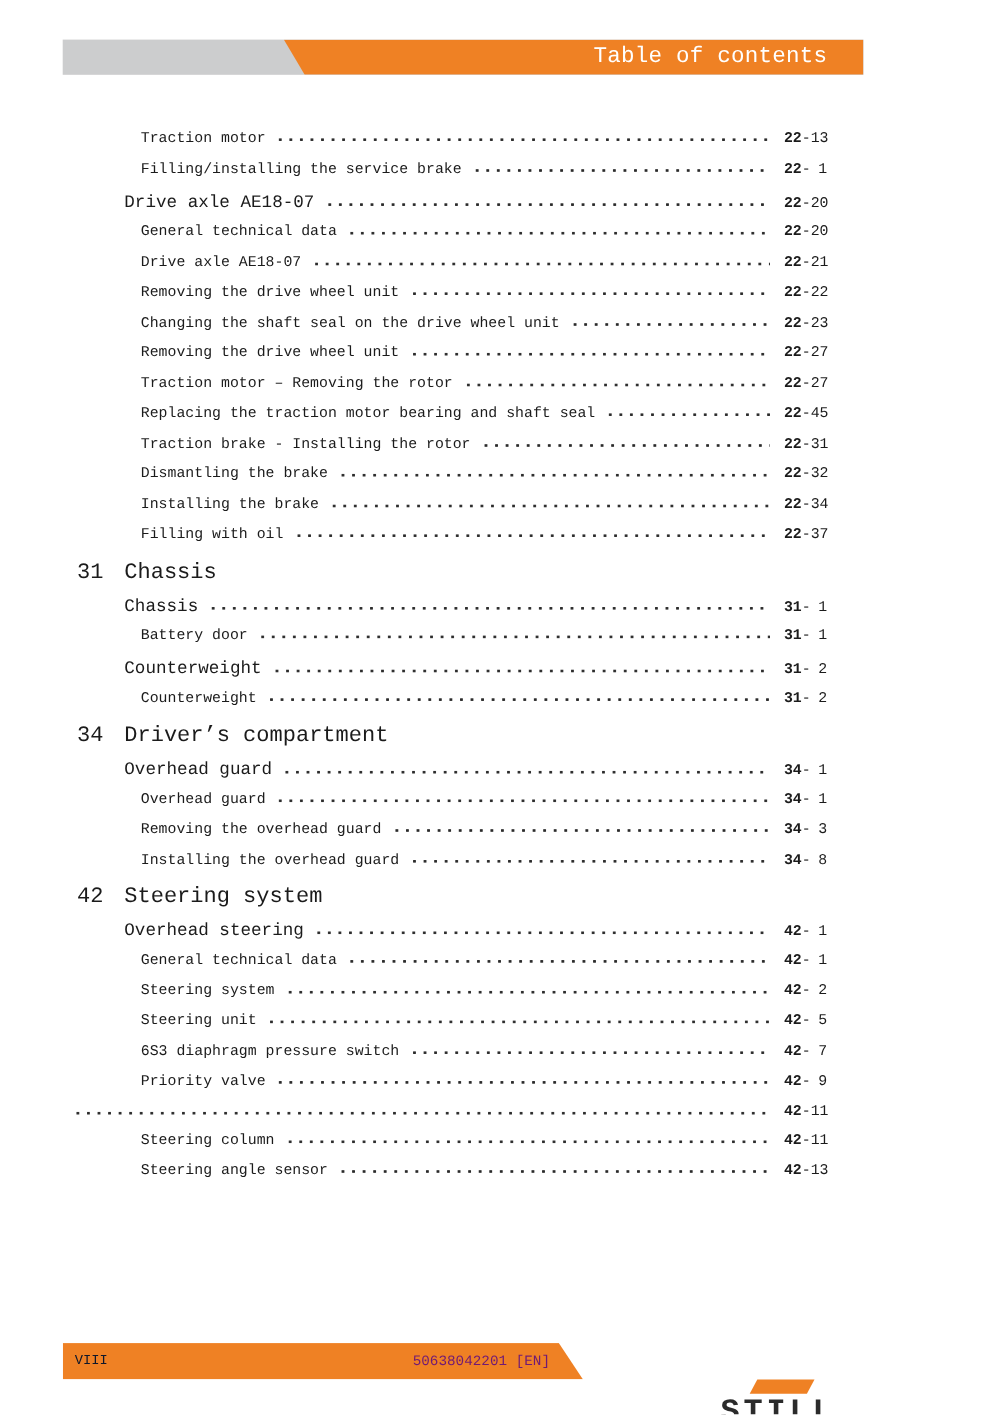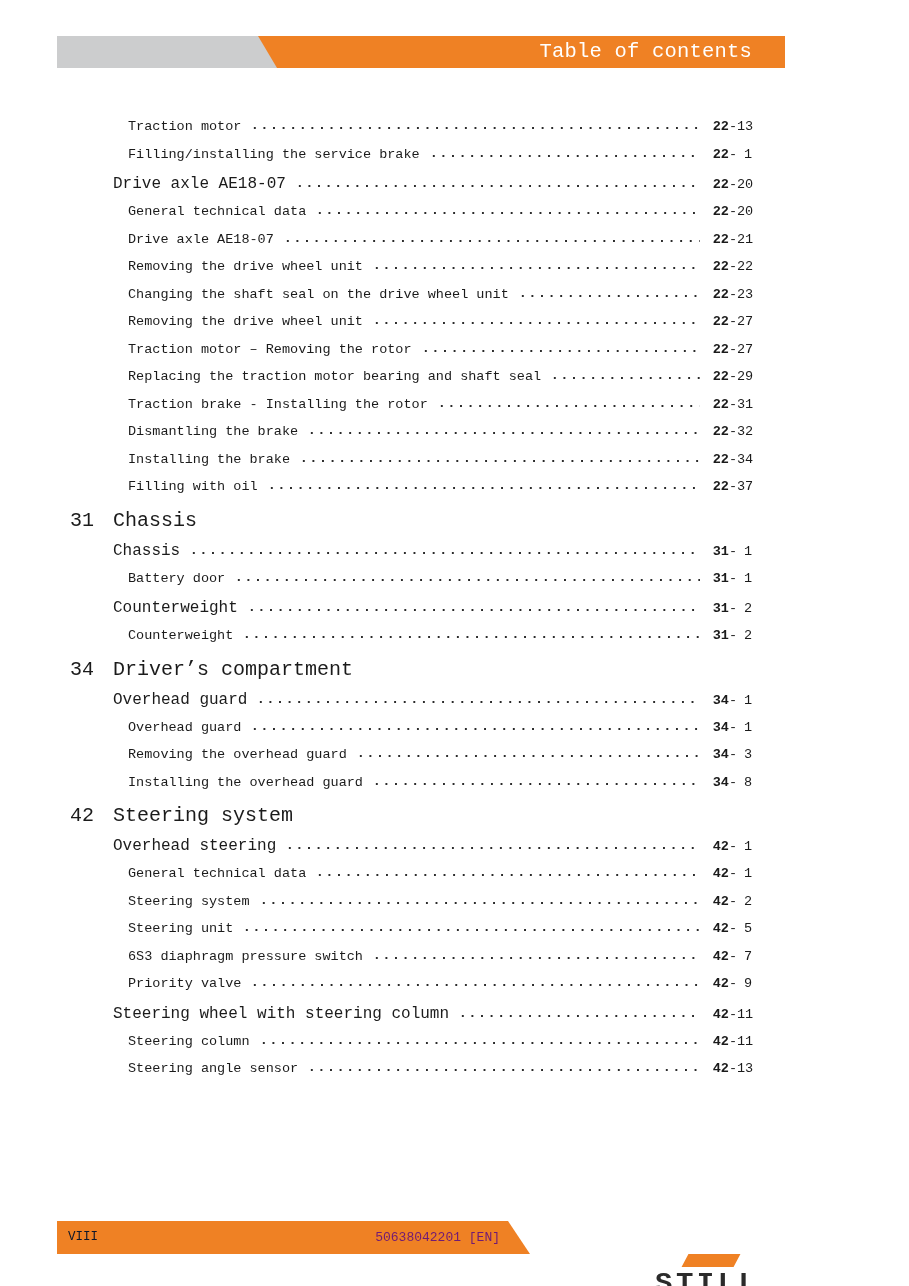--- a/index.html
+++ b/index.html
@@ -189,21 +189,21 @@
         <span class="pn"><span class="ch">22</span><span class="dash">-</span><span class="digits">27</span></span>
       </div>
       <div class="row l2">
         <span class="label">Traction motor – Removing the rotor</span>
         <span class="leader"></span>
         <span class="pn"><span class="ch">22</span><span class="dash">-</span><span class="digits">27</span></span>
       </div>
       <div class="row l2">
         <span class="label">Replacing the traction motor bearing and shaft seal</span>
         <span class="leader"></span>
-        <span class="pn"><span class="ch">22</span><span class="dash">-</span><span class="digits">29</span></span>
+        <span class="pn"><span class="ch">22</span><span class="dash">-</span><span class="digits">45</span></span>
       </div>
       <div class="row l2">
         <span class="label">Traction brake - Installing the rotor</span>
         <span class="leader"></span>
         <span class="pn"><span class="ch">22</span><span class="dash">-</span><span class="digits">31</span></span>
       </div>
       <div class="row l2">
         <span class="label">Dismantling the brake</span>
         <span class="leader"></span>
         <span class="pn"><span class="ch">22</span><span class="dash">-</span><span class="digits">32</span></span>
@@ -294,21 +294,20 @@
         <span class="label">6S3 diaphragm pressure switch</span>
         <span class="leader"></span>
         <span class="pn"><span class="ch">42</span><span class="dash">-</span><span class="digits">7</span></span>
       </div>
       <div class="row l2">
         <span class="label">Priority valve</span>
         <span class="leader"></span>
         <span class="pn"><span class="ch">42</span><span class="dash">-</span><span class="digits">9</span></span>
       </div>
       <div class="row l1">
-        <span class="label">Steering wheel with steering column</span>
         <span class="leader"></span>
         <span class="pn"><span class="ch">42</span><span class="dash">-</span><span class="digits">11</span></span>
       </div>
       <div class="row l2">
         <span class="label">Steering column</span>
         <span class="leader"></span>
         <span class="pn"><span class="ch">42</span><span class="dash">-</span><span class="digits">11</span></span>
       </div>
       <div class="row l2">
         <span class="label">Steering angle sensor</span>

